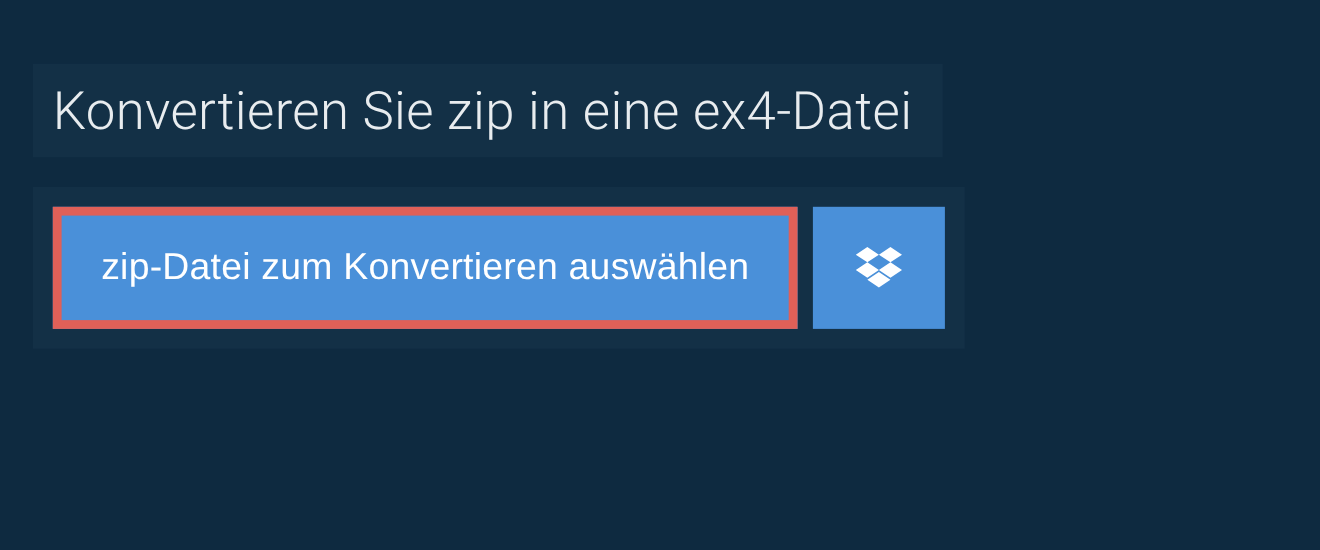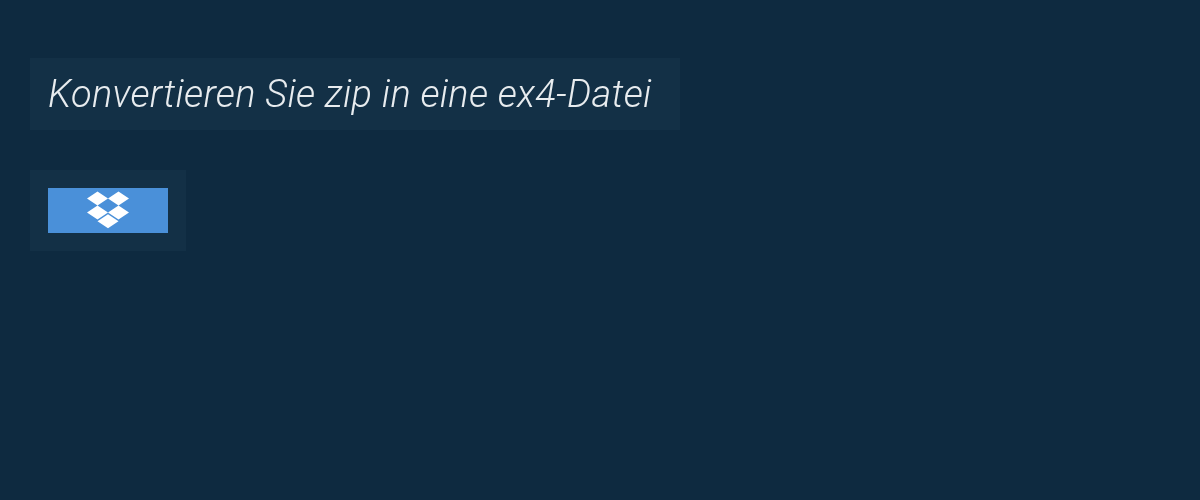--- a/index.html
+++ b/index.html
@@ -13,25 +13,24 @@
       background: #0e2a40;
       font-family: -apple-system, BlinkMacSystemFont, "Segoe UI", Roboto, Helvetica, Arial, sans-serif;
       position: relative;
     }
     .heading {
       position: absolute;
       top: 58px;
       left: 30px;
       background: #133046;
       padding: 14px 28px 14px 18px;
-      font-size: 38px;
+      font-size: 48px;
       font-weight: 300;
       color: #e8ecef;
       letter-spacing: 0.3px;
-      font-style: italic;
     }
     .button-row {
       position: absolute;
       top: 170px;
       left: 30px;
       display: flex;
       gap: 14px;
       background: #133046;
       padding: 18px;
     }
@@ -61,20 +60,21 @@
       fill: #ffffff;
     }
   </style>
 </head>
 <body>
 
 <h1 class="heading">Konvertieren Sie zip in eine ex4-Datei</h1>
 
 <div class="button-row">
 
+  <button class="select-file-btn">zip-Datei zum Konvertieren auswählen</button>
 
   <button class="dropbox-btn">
     <span>
       <svg viewBox="0 0 24 24">
         <path d="M6 2 L12 6 L6 10 L0 6 Z M18 2 L24 6 L18 10 L12 6 Z M6 10 L12 14 L6 18 L0 14 Z M18 10 L24 14 L18 18 L12 14 Z M6 19 L12 15 L18 19 L12 23 Z"></path>
       </svg>
     </span>
   </button>
 
 </div>

